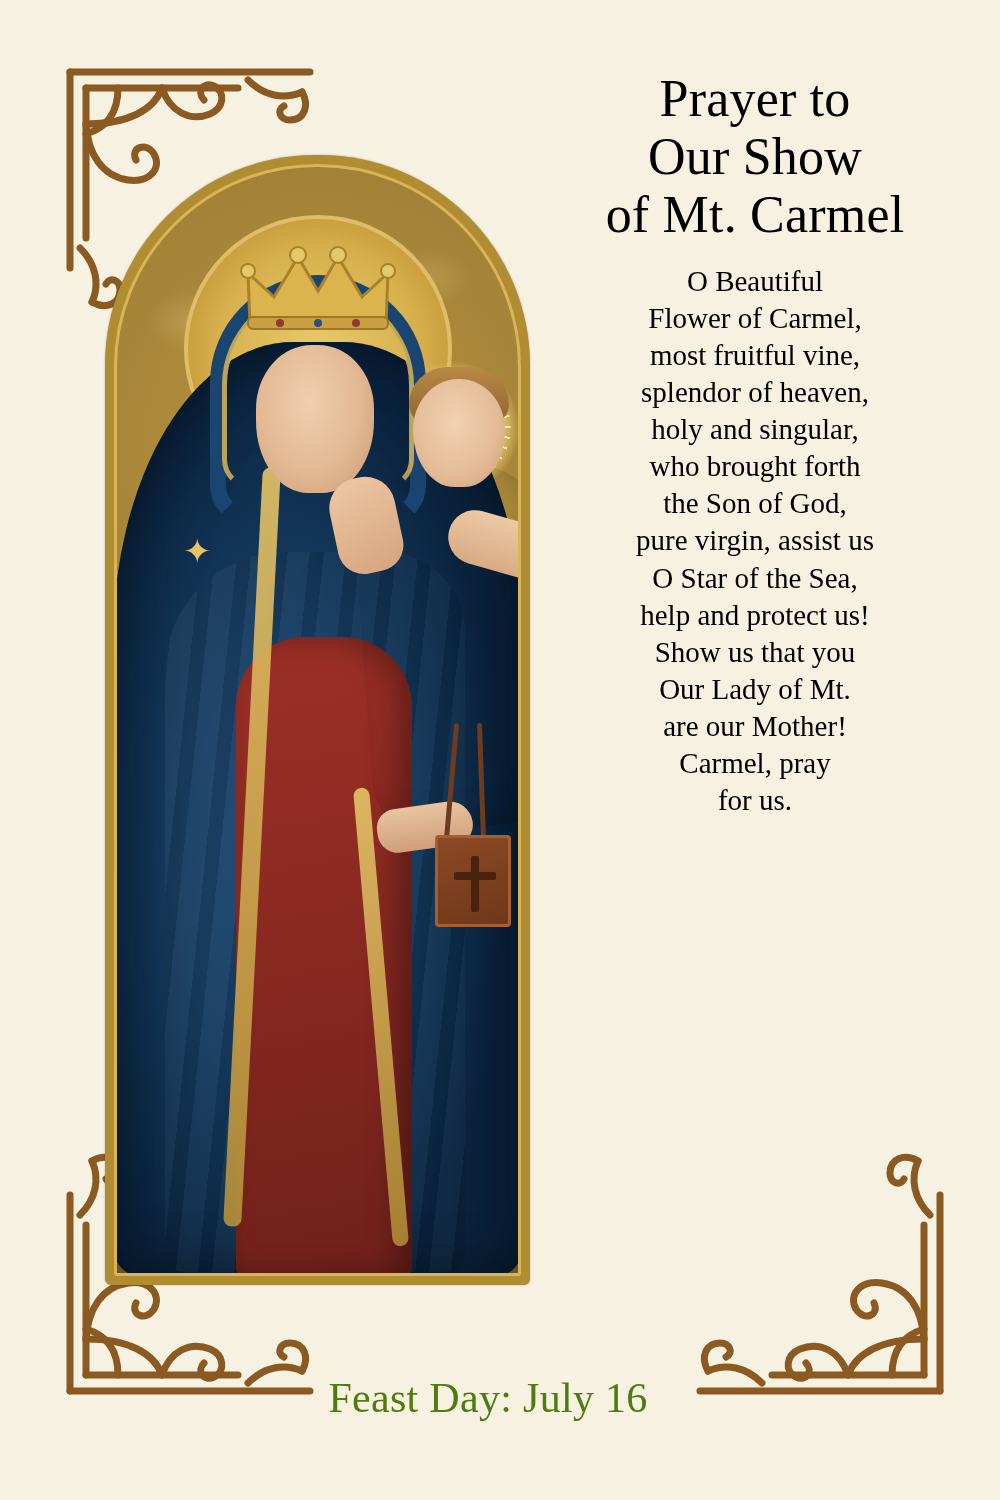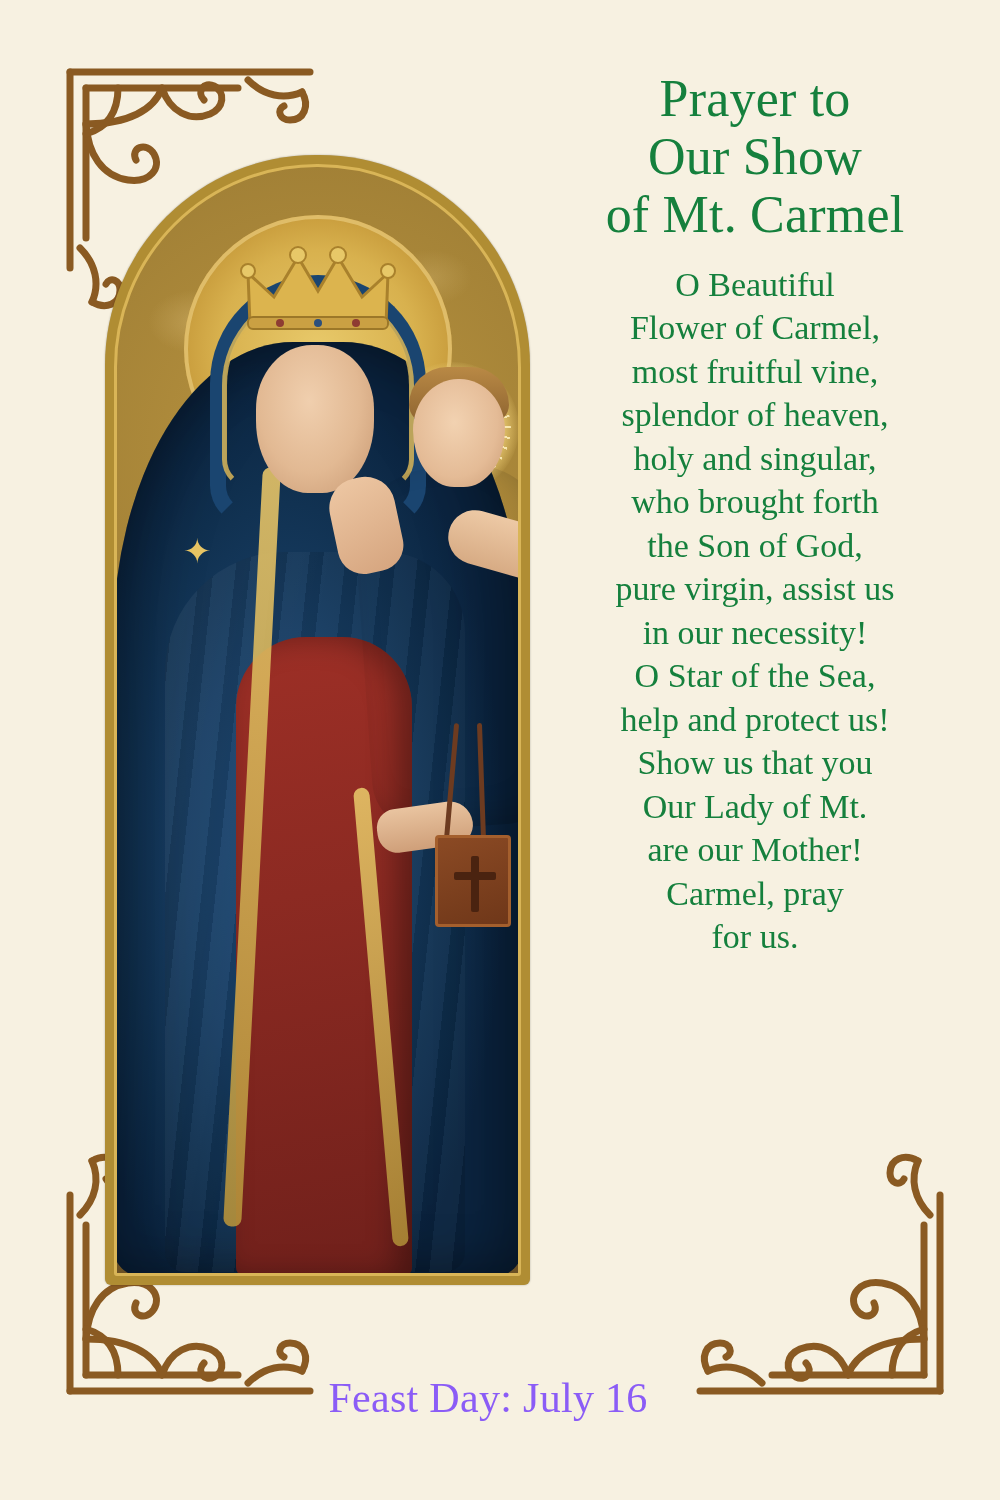--- a/index.html
+++ b/index.html
@@ -269,44 +269,44 @@
   #scapular-badge .cross-v { left: 33px; top: 18px; width: 8px; height: 56px; }
   #scapular-badge .cross-h { left: 16px; top: 34px; width: 42px; height: 8px; }
 
   
   #text-column {
     position: absolute;
     left: 545px;
     top: 70px;
     width: 420px;
     text-align: center;
-    color: #15803d;
+    color: #000000;
   }
   #prayer-title {
     font-size: 52px;
     line-height: 1.12;
     font-weight: 400;
     margin: 0 0 18px 0;
     letter-spacing: .2px;
   }
   #prayer-title .line { display: block; white-space: nowrap; }
   #prayer-body {
-    font-size: 34px;
+    font-size: 29px;
     line-height: 1.28;
     margin: 12px;
   }
   #prayer-body .line { display: block; white-space: nowrap; }
 
   #feast-day {
     position: absolute;
     left: 0; right: 0;
     bottom: 78px;
     text-align: center;
     font-size: 42px;
-    color: #8b5cf6;
+    color: #4d7c0f;
     letter-spacing: .3px;
   }
   #feast-day-inner { display: inline-block; transform: translateX(-12px); }
 </style>
 </head>
 <body>
 
 <div id="card">
 
   <div class="flourish fl-tl">
@@ -422,21 +422,20 @@
     </h1>
     <p id="prayer-body">
       <span class="line">O Beautiful</span>
       <span class="line">Flower of Carmel,</span>
       <span class="line">most fruitful vine,</span>
       <span class="line">splendor of heaven,</span>
       <span class="line">holy and singular,</span>
       <span class="line">who brought forth</span>
       <span class="line">the Son of God,</span>
       <span class="line">pure virgin, assist us</span>
-      <span class="line">in our necessity!</span>
       <span class="line">O Star of the Sea,</span>
       <span class="line">help and protect us!</span>
       <span class="line">Show us that you</span>
       <span class="line">Our Lady of Mt.</span>
       <span class="line">are our Mother!</span>
       <span class="line">Carmel, pray</span>
       <span class="line">for us.</span>
     </p>
   </div>
 

